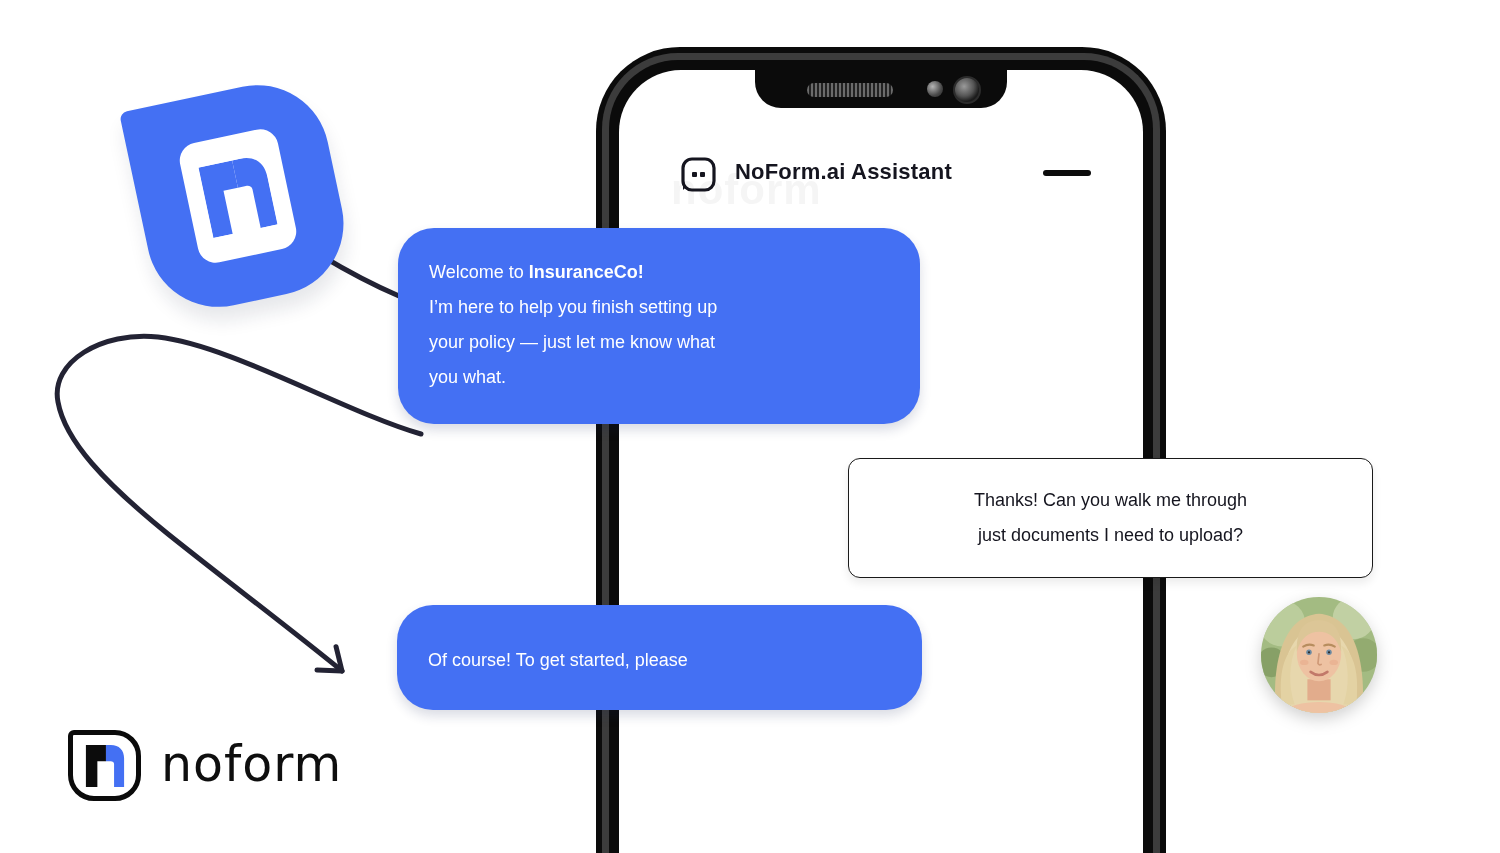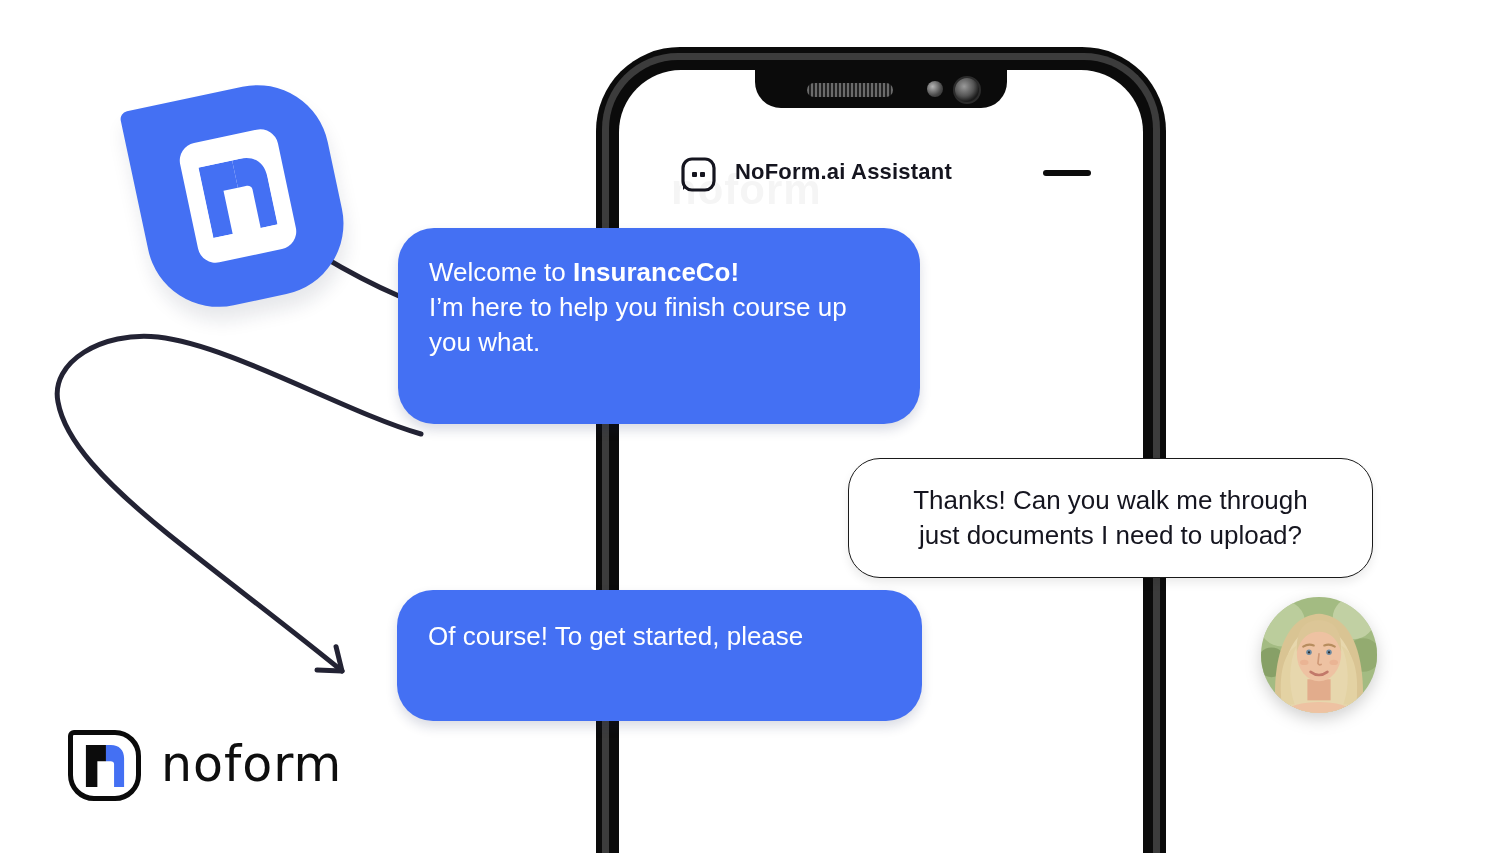--- a/index.html
+++ b/index.html
@@ -67,33 +67,33 @@
   .chat-header-title{
     position:absolute; left:116px; top:89px; z-index:1;
     font-size:22px; font-weight:700; color:#15151F; letter-spacing:.2px;
   }
   .minimize-dash{
     position:absolute; left:424px; top:100px; width:48px; height:6px;
     background:#0c0c0c; border-radius:3px; z-index:1; cursor:pointer;
   }
 
   
-  .bubble{ position:absolute; z-index:3; font-size:26px; line-height:35px; }
+  .bubble{ position:absolute; z-index:3; font-size:18px; line-height:35px; }
   .bubble .line{ white-space:nowrap; }
   .bubble-blue{
     background:#4470F3; color:#ffffff; border-radius:36px;
     box-shadow:0 6px 12px rgba(25,40,90,.16);
   }
   .bubble-user{
-    background:#ffffff; color:#15151F; border:1.5px solid #1a1a1a; border-radius:32px;
+    background:#ffffff; color:#15151F; border:1.5px solid #1a1a1a; border-radius:12px;
     box-shadow:0 5px 10px rgba(0,0,0,.08);
   }
   #bubble-1{ left:398px; top:228px; width:522px; height:196px; padding:27px 0 0 31px; }
   #bubble-2{ left:848px; top:458px; width:525px; height:120px; padding:24px 0 0 0; text-align:center; }
-  #bubble-3{ left:397px; top:590px; width:525px; height:131px; padding:29px 0 0 31px; }
+  #bubble-3{ left:397px; top:605px; width:525px; height:105px; padding:38px 0 0 31px; }
   .bold{ font-weight:700; }
 
   
   .avatar{
     position:absolute; left:1261px; top:597px; width:116px; height:116px; z-index:3;
     filter:drop-shadow(0 6px 8px rgba(0,0,0,.18));
   }
 
   
   .footer-logo-box{
@@ -149,21 +149,22 @@
       <div class="grille"></div>
       <div class="sensor-dot"></div>
       <div class="camera-lens"></div>
     </div>
   </div>
 
   <div class="bubble bubble-blue" id="bubble-1">
     <div class="line">
       <span>Welcome to </span><span class="bold">InsuranceCo!</span>
     </div>
-    <div class="line">I’m here to help you finish course up</div>
+    <div class="line">I’m here to help you finish setting up</div>
+    <div class="line">your policy — just let me know what</div>
     <div class="line">you what.</div>
   </div>
 
   <div class="bubble bubble-user" id="bubble-2">
     <div class="line">Thanks! Can you walk me through</div>
     <div class="line">just documents I need to upload?</div>
   </div>
 
   <div class="bubble bubble-blue" id="bubble-3">
     <div class="line">Of course! To get started, please</div>

